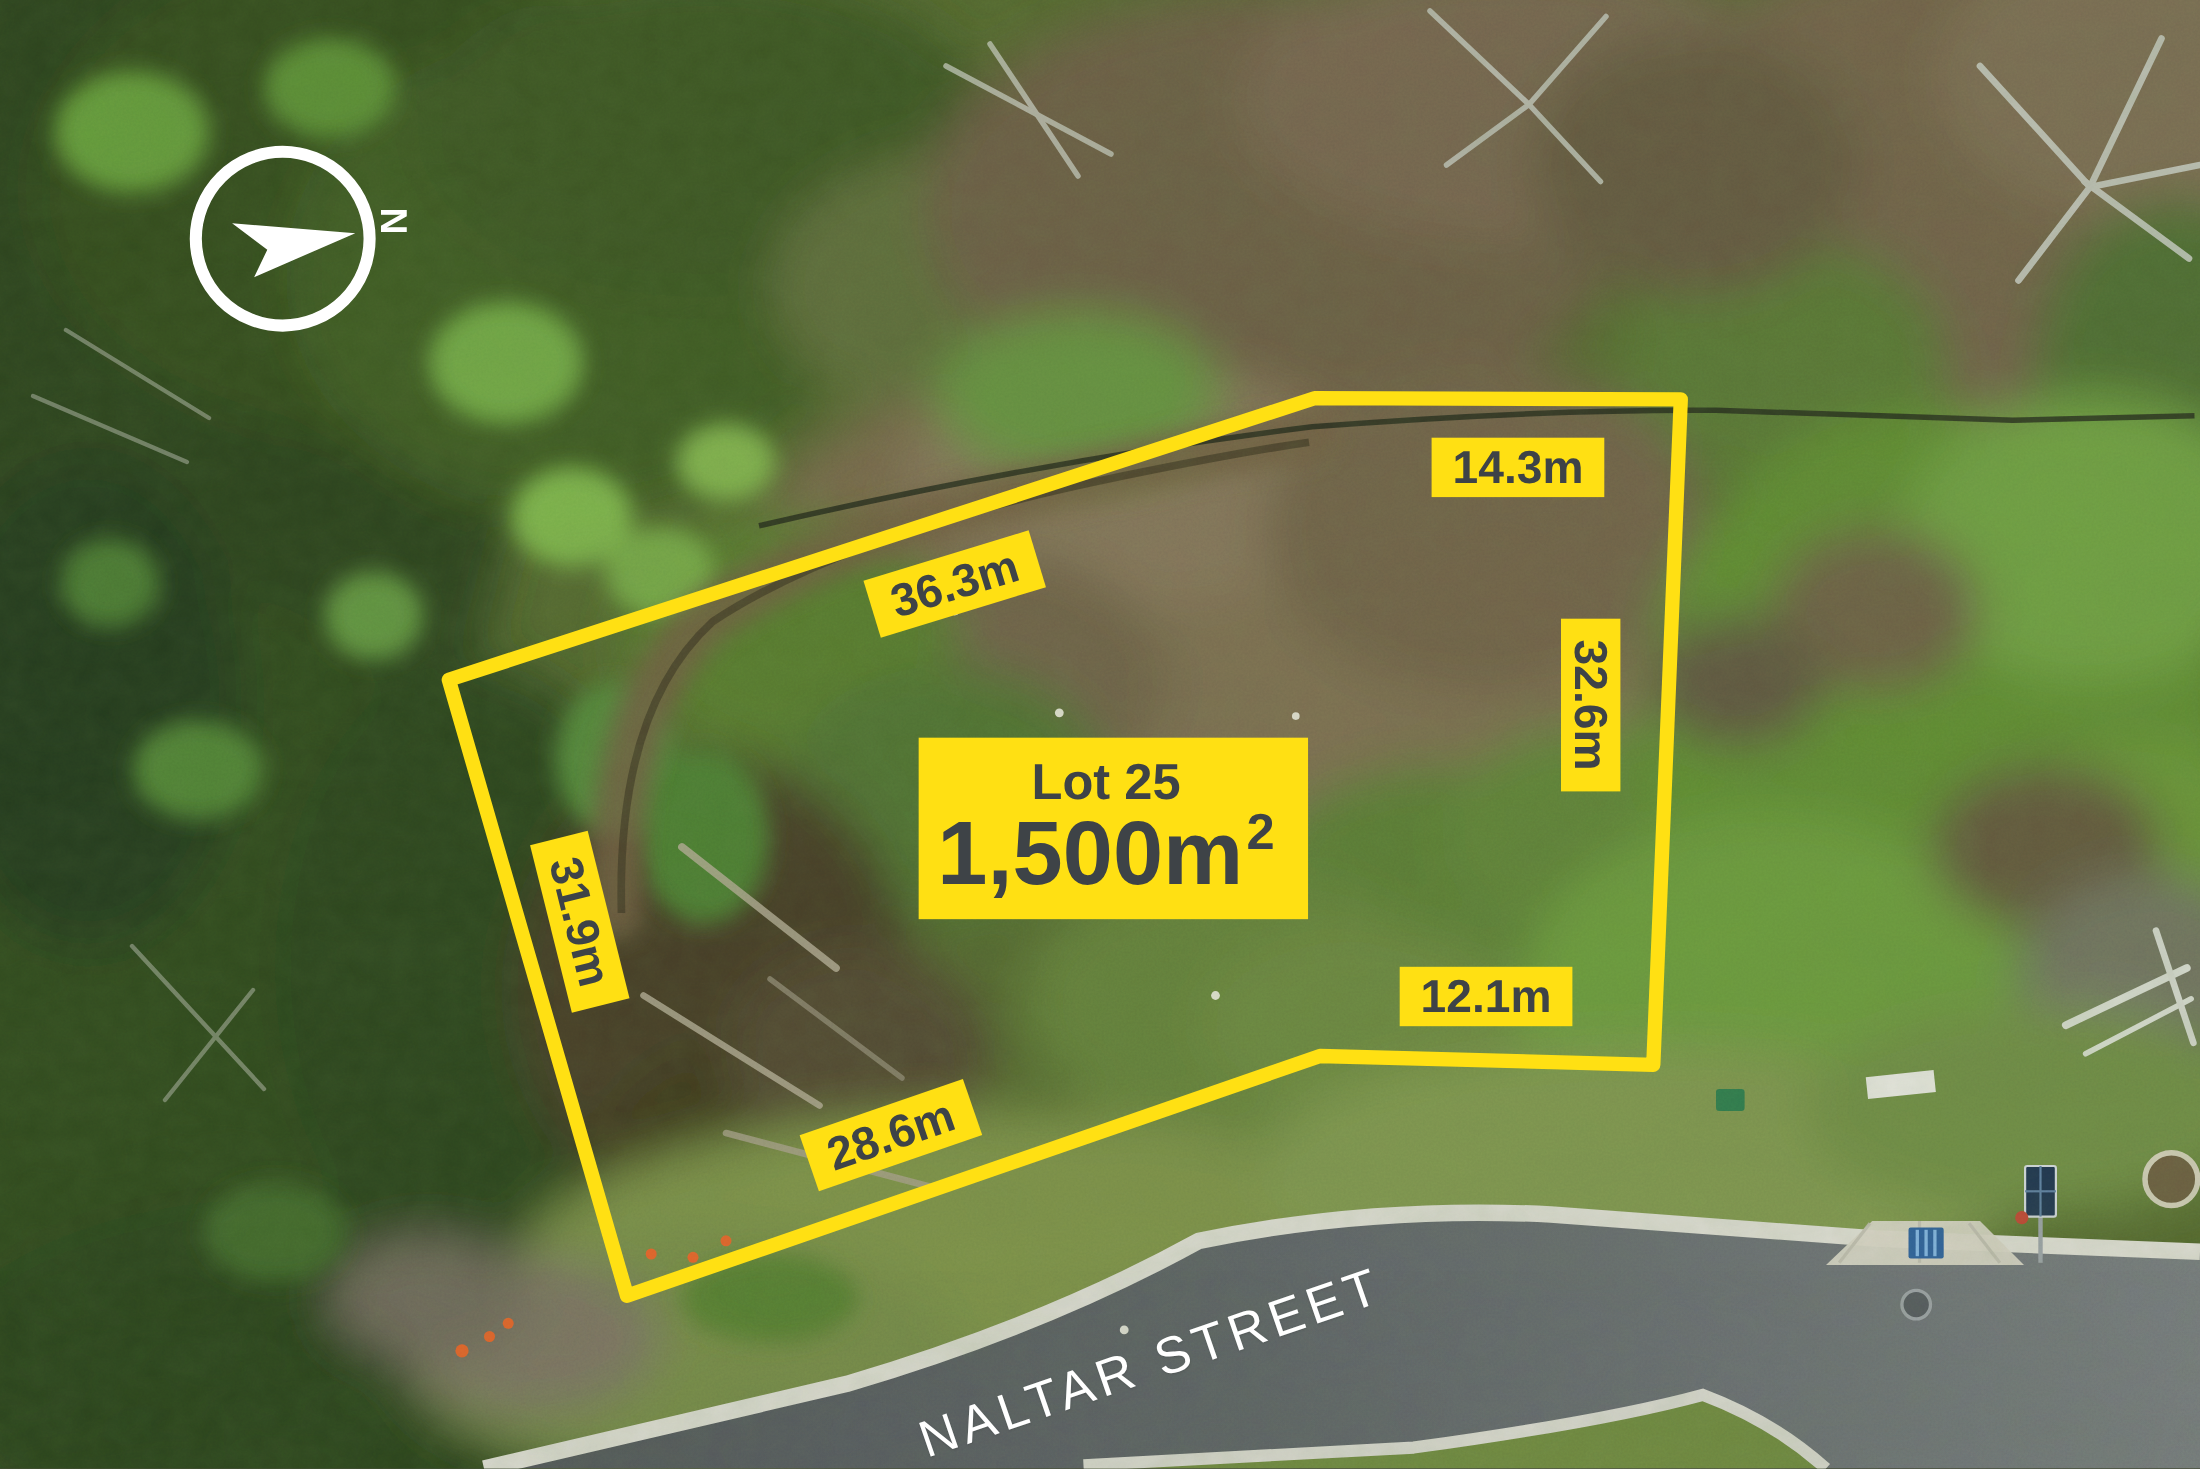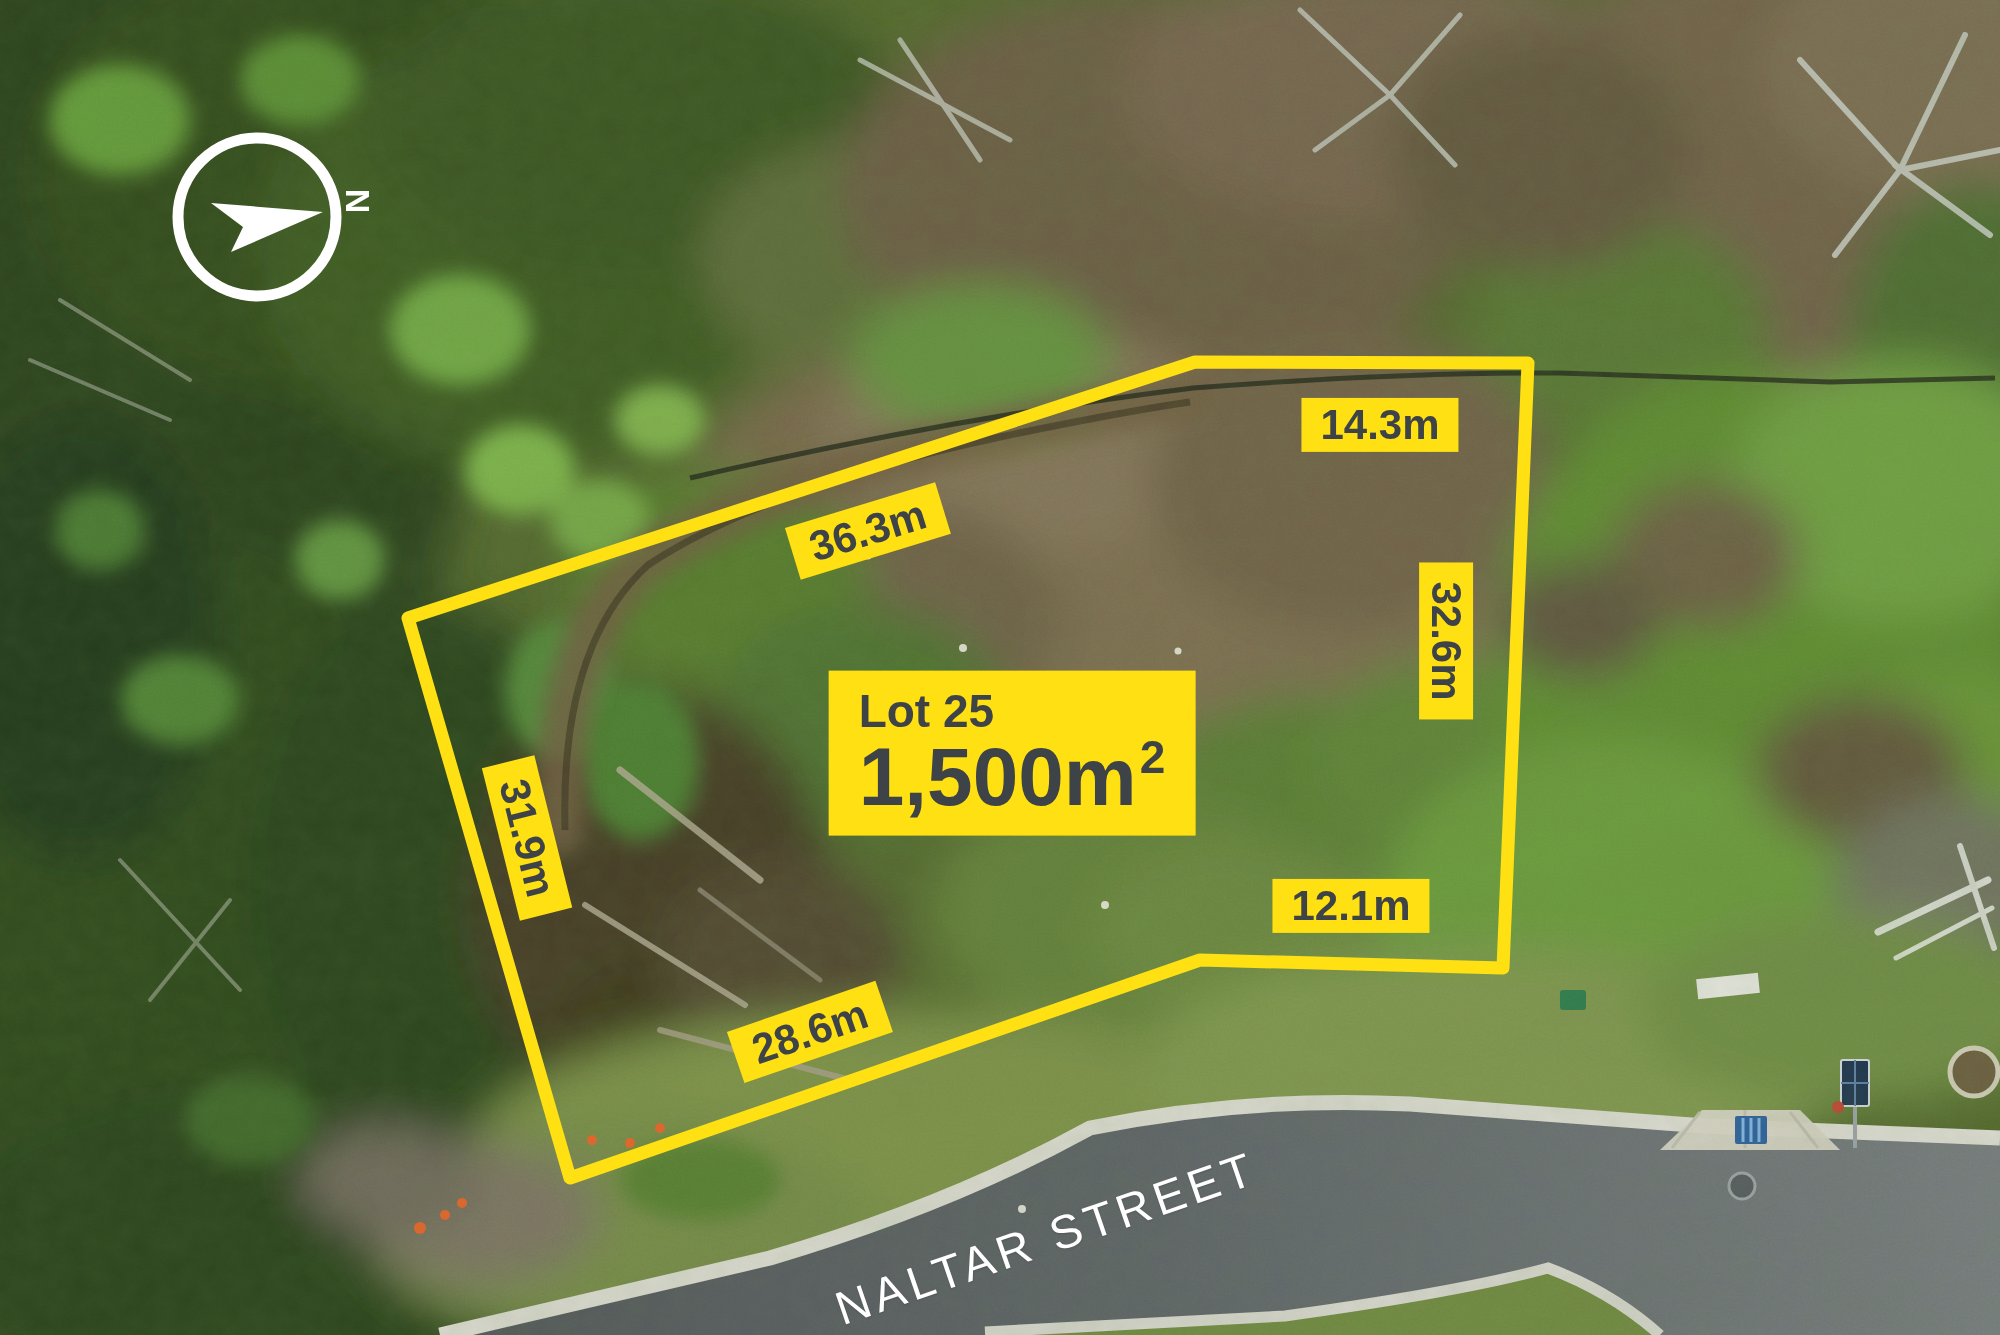--- a/index.html
+++ b/index.html
@@ -13,21 +13,21 @@
     transform:translate(-50%,-50%) rotate(var(--r,0deg));
     background:var(--label-background,#FFE013);
     color:var(--label-text,#3E4347);
     font-weight:700;font-size:42px;line-height:1.1;
     padding:4px 19px;
   }
   .lot-label{
     position:absolute;transform:translate(-50%,-50%);
     background:var(--label-background,#FFE013);
     color:var(--label-text,#3E4347);
-    padding:14px 30px 20px 30px;white-space:nowrap;
+    text-align:center;padding:14px 30px 20px 17px;white-space:nowrap;
   }
   .lot-title{font-weight:700;font-size:46px;line-height:1.15;}
   .lot-area{font-weight:700;font-size:82px;line-height:0.95;}
   .lot-area .sup{font-size:46px;position:relative;top:-32px;margin-left:3px;}
   .street-name{
     position:absolute;white-space:nowrap;
     transform:translate(-50%,-50%) rotate(var(--r,0deg));
     color:var(--street-text,#fff);
     font-weight:400;font-size:47px;letter-spacing:5px;
     text-shadow:0 1px 2px rgba(0,0,0,.12);

